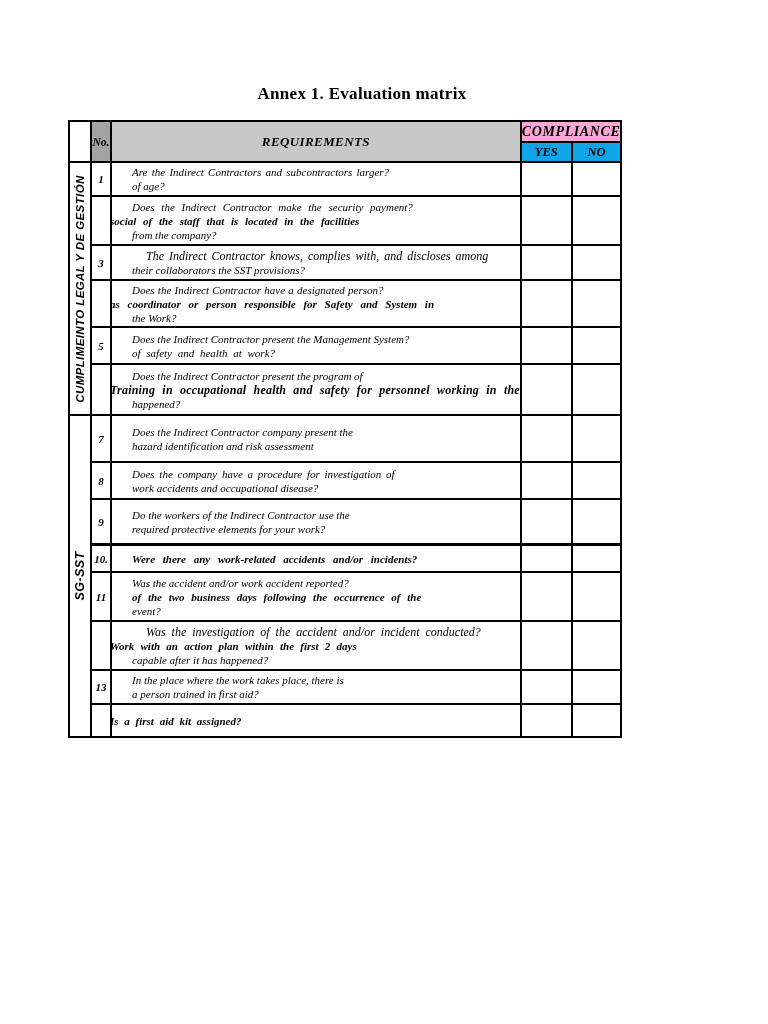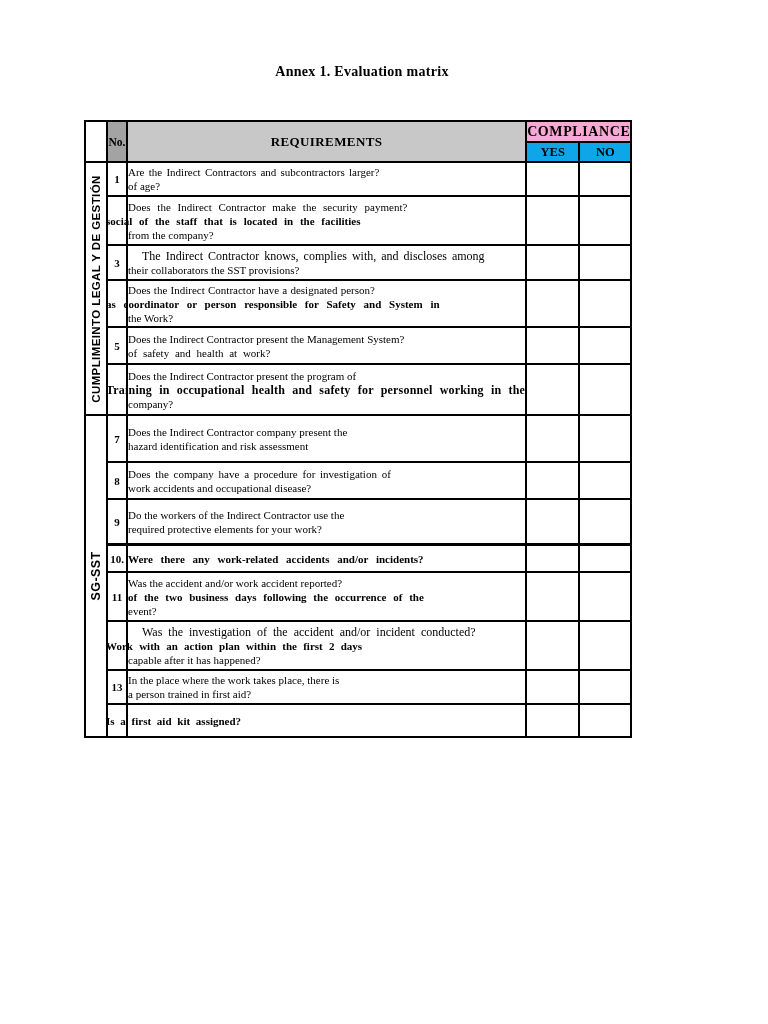--- a/index.html
+++ b/index.html
@@ -1,26 +1,26 @@
 <!DOCTYPE html>
 <html><head>
 <meta charset="utf-8">
 <style>
   html,body { margin:0; padding:0; background:#ffffff; }
   .page {
     position:relative; width:768px; height:1024px; background:#ffffff;
     font-family:"Liberation Serif", serif; color:#000; overflow:hidden;
   }
   .title {
-    position:absolute; top:64px; left:0; width:724px;
-    text-align:center; font-size:14px; font-weight:bold; letter-spacing:0.3px;
+    position:absolute; top:84px; left:0; width:724px;
+    text-align:center; font-size:17px; font-weight:bold; letter-spacing:0.3px;
   }
   table.matrix {
-    position:absolute; left:84px; top:120px;
-    border-collapse:collapse; table-layout:fixed;
+    position:absolute; left:68px; top:120px;
+    border-collapse:collapse; table-layout:fixed;font-style:italic;
   }
   table.matrix th, table.matrix td {
     border:2px solid #000; padding:0; overflow:visible;
   }
   td.corner { border:none; background:#ffffff; }
   th { font-weight:bold; vertical-align:middle; }
   th.h-no   { background:#a3a3a3; font-size:11.5px; }
   th.h-req  { background:#c8c8c8; font-size:13px; letter-spacing:0.4px; }
   th.h-comp { background:#f9a8d4; font-size:14px; letter-spacing:0.6px;
               overflow:hidden; white-space:nowrap; text-align:left; padding-left:3px; height:19px; }
@@ -33,21 +33,21 @@
     font-family:"Liberation Sans", sans-serif;
     font-weight:bold; font-size:11.5px; letter-spacing:0.4px;
   }
   .vlabel.short { font-size:12.5px; }
   td.no-cell {
     font-weight:bold; font-size:11px; text-align:center; vertical-align:middle;
   }
   td.req-cell { vertical-align:middle; }
   .lines {
     display:flex; flex-direction:column; justify-content:center;
-    height:100%; padding-left:0; box-sizing:border-box;
+    height:100%; padding-left:20px; box-sizing:border-box;
   }
   .ln { font-size:11px; line-height:14px; white-space:nowrap; position:relative; z-index:1; }
   .ln.b  { font-weight:bold; }
   .ln.sm { font-size:12px;margin-left:14px; }
   .ln.xs { font-size:12px; letter-spacing:0.2px; }
   .ln.ov { margin-left:-22px; }
   td.ans-cell { background:#ffffff; }
   tr.r10-top td { border-top:3px solid #000; }
 </style>
 </head>
@@ -136,21 +136,21 @@
           </td>
           <td class="ans-cell"></td>
           <td class="ans-cell"></td>
         </tr>
         <tr>
           <td class="no-cell" style="height: 49px;"></td>
           <td class="req-cell">
             <div class="lines">
               <div class="ln">Does the Indirect Contractor present the program of</div>
               <div class="ln b xs ov" style="word-spacing: 4px;">Training in occupational health and safety for personnel working in the</div>
-              <div class="ln">company?</div>
+              <div class="ln">happened?</div>
             </div>
           </td>
           <td class="ans-cell"></td>
           <td class="ans-cell"></td>
         </tr>
         <tr>
           <td class="cat" rowspan="8">
             <div class="vlabel short">SG-SST</div>
           </td>
           <td class="no-cell" style="height: 45px;">7</td>

